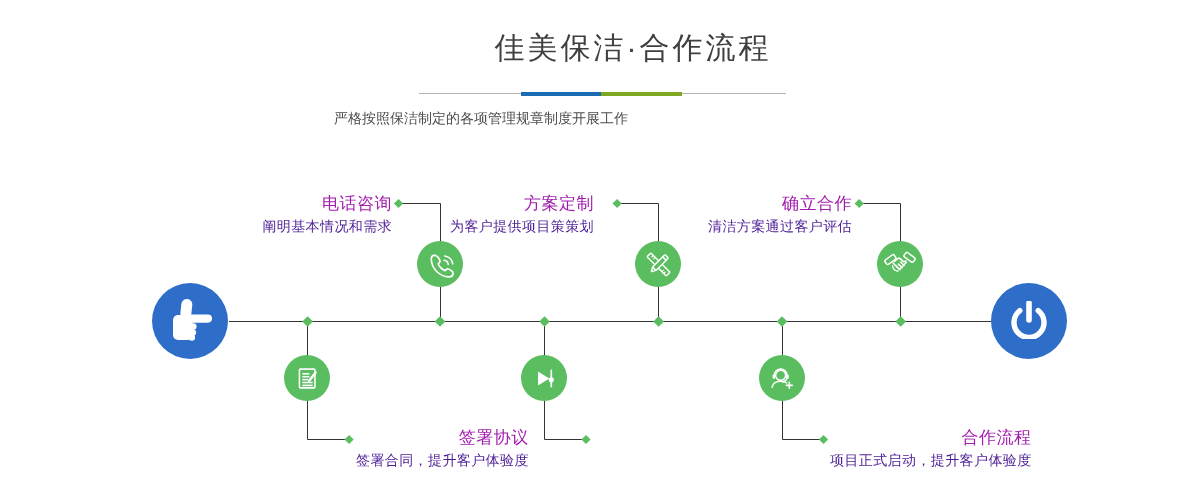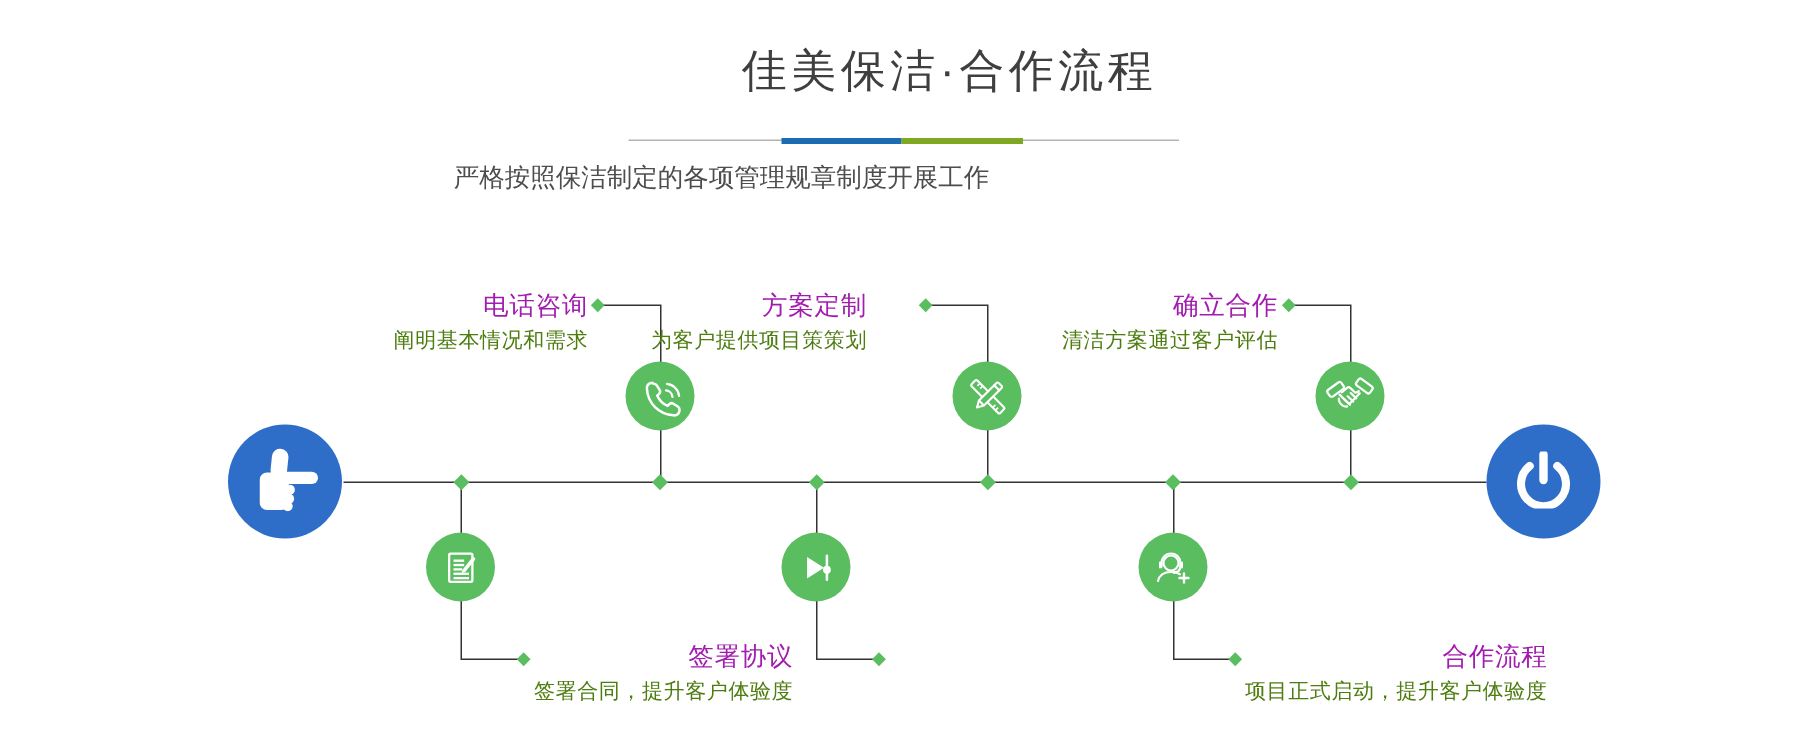--- a/index.html
+++ b/index.html
@@ -13,21 +13,21 @@
   .page-title {
     position:absolute; left:0; top:33px; width:1202px;
     text-align:center; font-size:30px; line-height:30px;
     font-weight:500; color:#3f3f3f; letter-spacing:3px;margin-left:32px;
   }
   .title-divider { position:absolute; left:419px; top:93px; width:367px; height:1px; background:#b3b3b3; }
   .title-divider .bar-blue  { position:absolute; left:102px; top:-1.5px; width:80px; height:4px; background:#1c6cb4; }
   .title-divider .bar-green { position:absolute; left:182px; top:-1.5px; width:81px; height:4px; background:#7ea821; }
   .page-subtitle {
     position:absolute; left:0; top:107px; width:962px;
-    text-align:center; font-size:17px; line-height:23px;
+    text-align:center; font-size:14px; line-height:23px;
     font-weight:400; color:#4d4d4d; letter-spacing:0px;
   }
   
   .flow-lines { position:absolute; left:0; top:0; width:1202px; height:502px; }
   .node {
     position:absolute; border-radius:50%;
     display:flex; align-items:center; justify-content:center;
   }
   .node-blue  { width:76px; height:76px; background:#2e6ec8; top:283px; }
   .node-start { left:152px; }
@@ -42,26 +42,26 @@
   .gc-5 { left:521px; }
   .gc-6 { left:759px; }
   
   .step-label { position:absolute; }
   .step-label .step-title {
     font-size:17px; line-height:18px; font-weight:500; color:#a21caf;
     letter-spacing:0.5px; white-space:nowrap;
   }
   .step-label .step-desc {
     margin-top:5px; font-size:14px; line-height:16px; font-weight:400;
-    color:#4d7c0f; letter-spacing:0.4px; white-space:nowrap;
+    color:#4c1d95; letter-spacing:0.4px; white-space:nowrap;
   }
   .label-top    { top:195px; text-align:right; }
   .label-bottom { top:429px; text-align:right; }
   .lb-1 { right:810px; }
-  .lb-2 { right:624px; }
+  .lb-2 { right:608px; }
   .lb-3 { right:350px; }
   .lb-4 { left:356px; }
   .lb-5 { left:593px; }
   .lb-6 { left:830px; }
 </style>
 </head>
 <body>
 
 <div class="stage">
 

